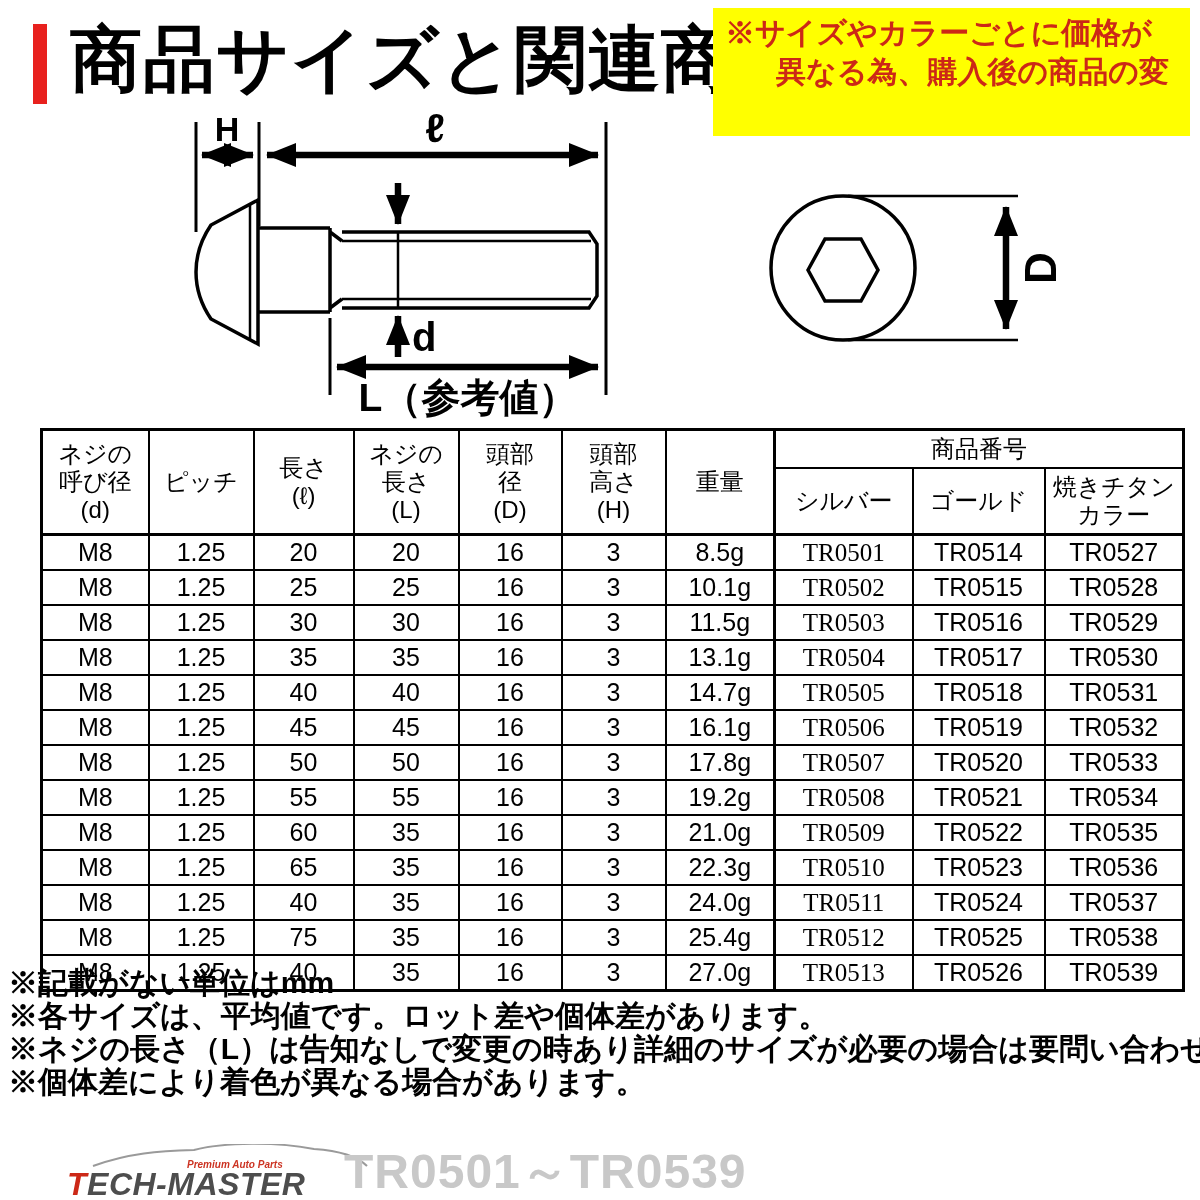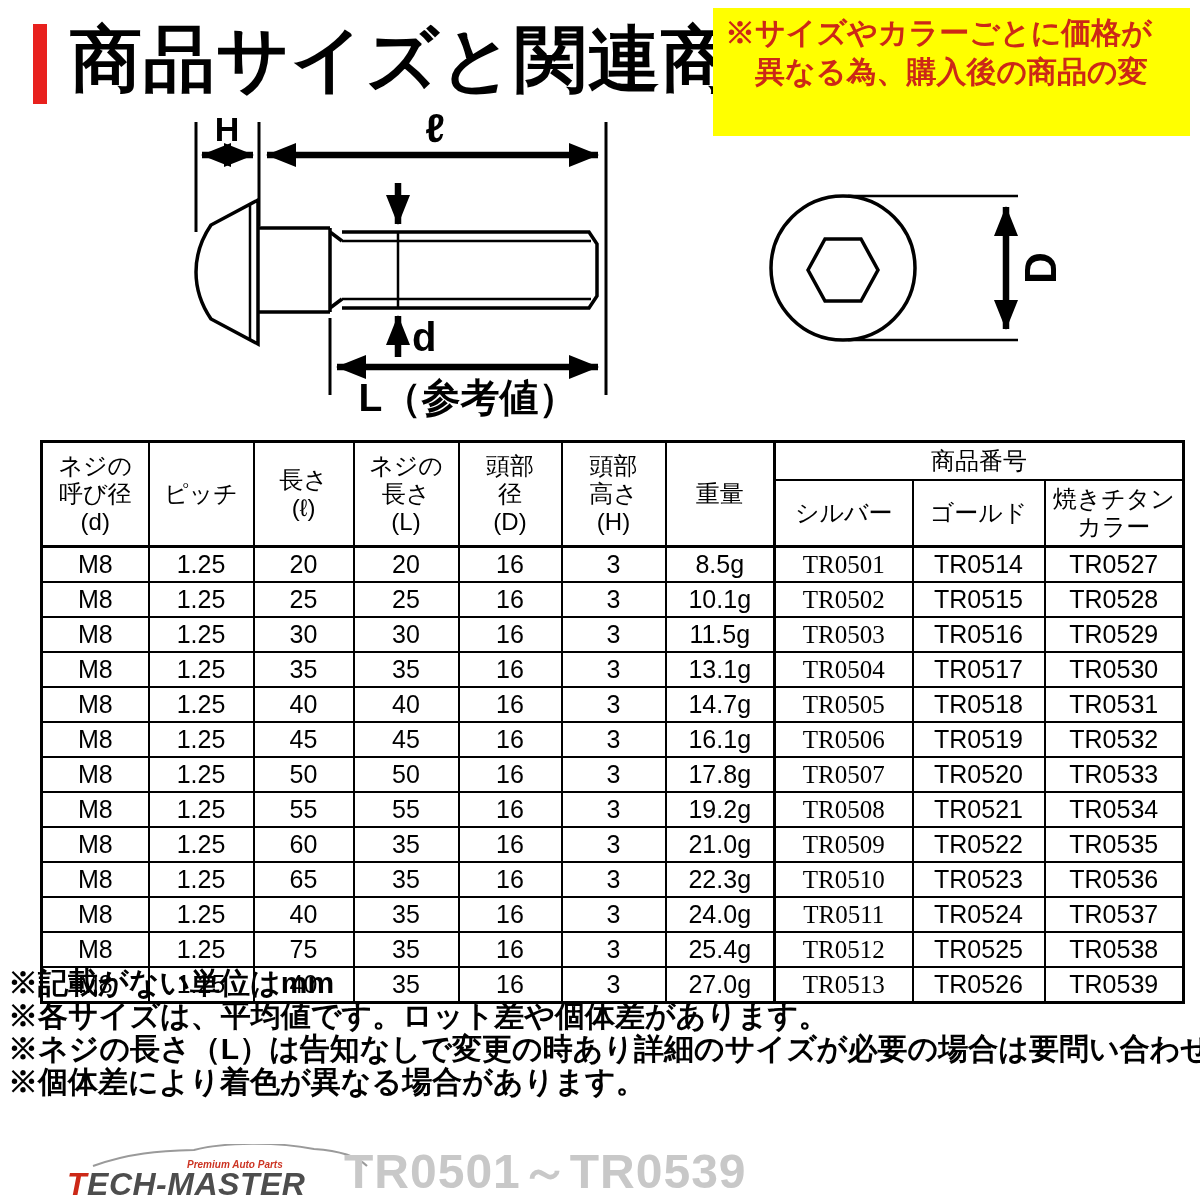--- a/index.html
+++ b/index.html
@@ -15,33 +15,33 @@
     letter-spacing:1px; white-space:nowrap;
   }
 
   
   .warning-box {
     position:absolute; left:713px; top:8px; width:477px; height:128px;
     background:#ffff00; box-sizing:border-box; padding:5px 0 16px 12px;
     font-weight:bold; font-size:30px; line-height:39px; color:#cc2817;
     white-space:nowrap;
   }
-  .warning-line.indent { margin-left:30px; }
+  .warning-line.indent { margin-left:30px;text-align:center; }
 
   
   .diagram-svg { position:absolute; left:0; top:105px; }
   .diagram-svg text { font-family:"Liberation Sans", sans-serif; font-weight:bold; fill:#000; }
   .outline { fill:none; stroke:#000; stroke-width:3.5; }
   .thinline { fill:none; stroke:#000; stroke-width:2.5; }
   .extline  { stroke:#000; stroke-width:3; }
   .dimline  { stroke:#000; stroke-width:6.5; }
 
   
   table.size-table {
-    position:absolute; left:40px; top:440px; width:1142px;
+    position:absolute; left:40px; top:428px; width:1142px;
     border-collapse:collapse; table-layout:fixed; border:3px solid #000;
   }
   .size-table th, .size-table td {
     border:2px solid #000; text-align:center; vertical-align:middle;
     padding:0; font-weight:normal; overflow:hidden;
   }
   .size-table thead th { font-size:24px; white-space:pre-line; line-height:1.18; }
   .size-table thead tr.group-row th { height:36px; }
   .size-table thead tr.sub-row th { height:64px; }
   .size-table thead tr.group-row { border-top:3px solid #000; }

